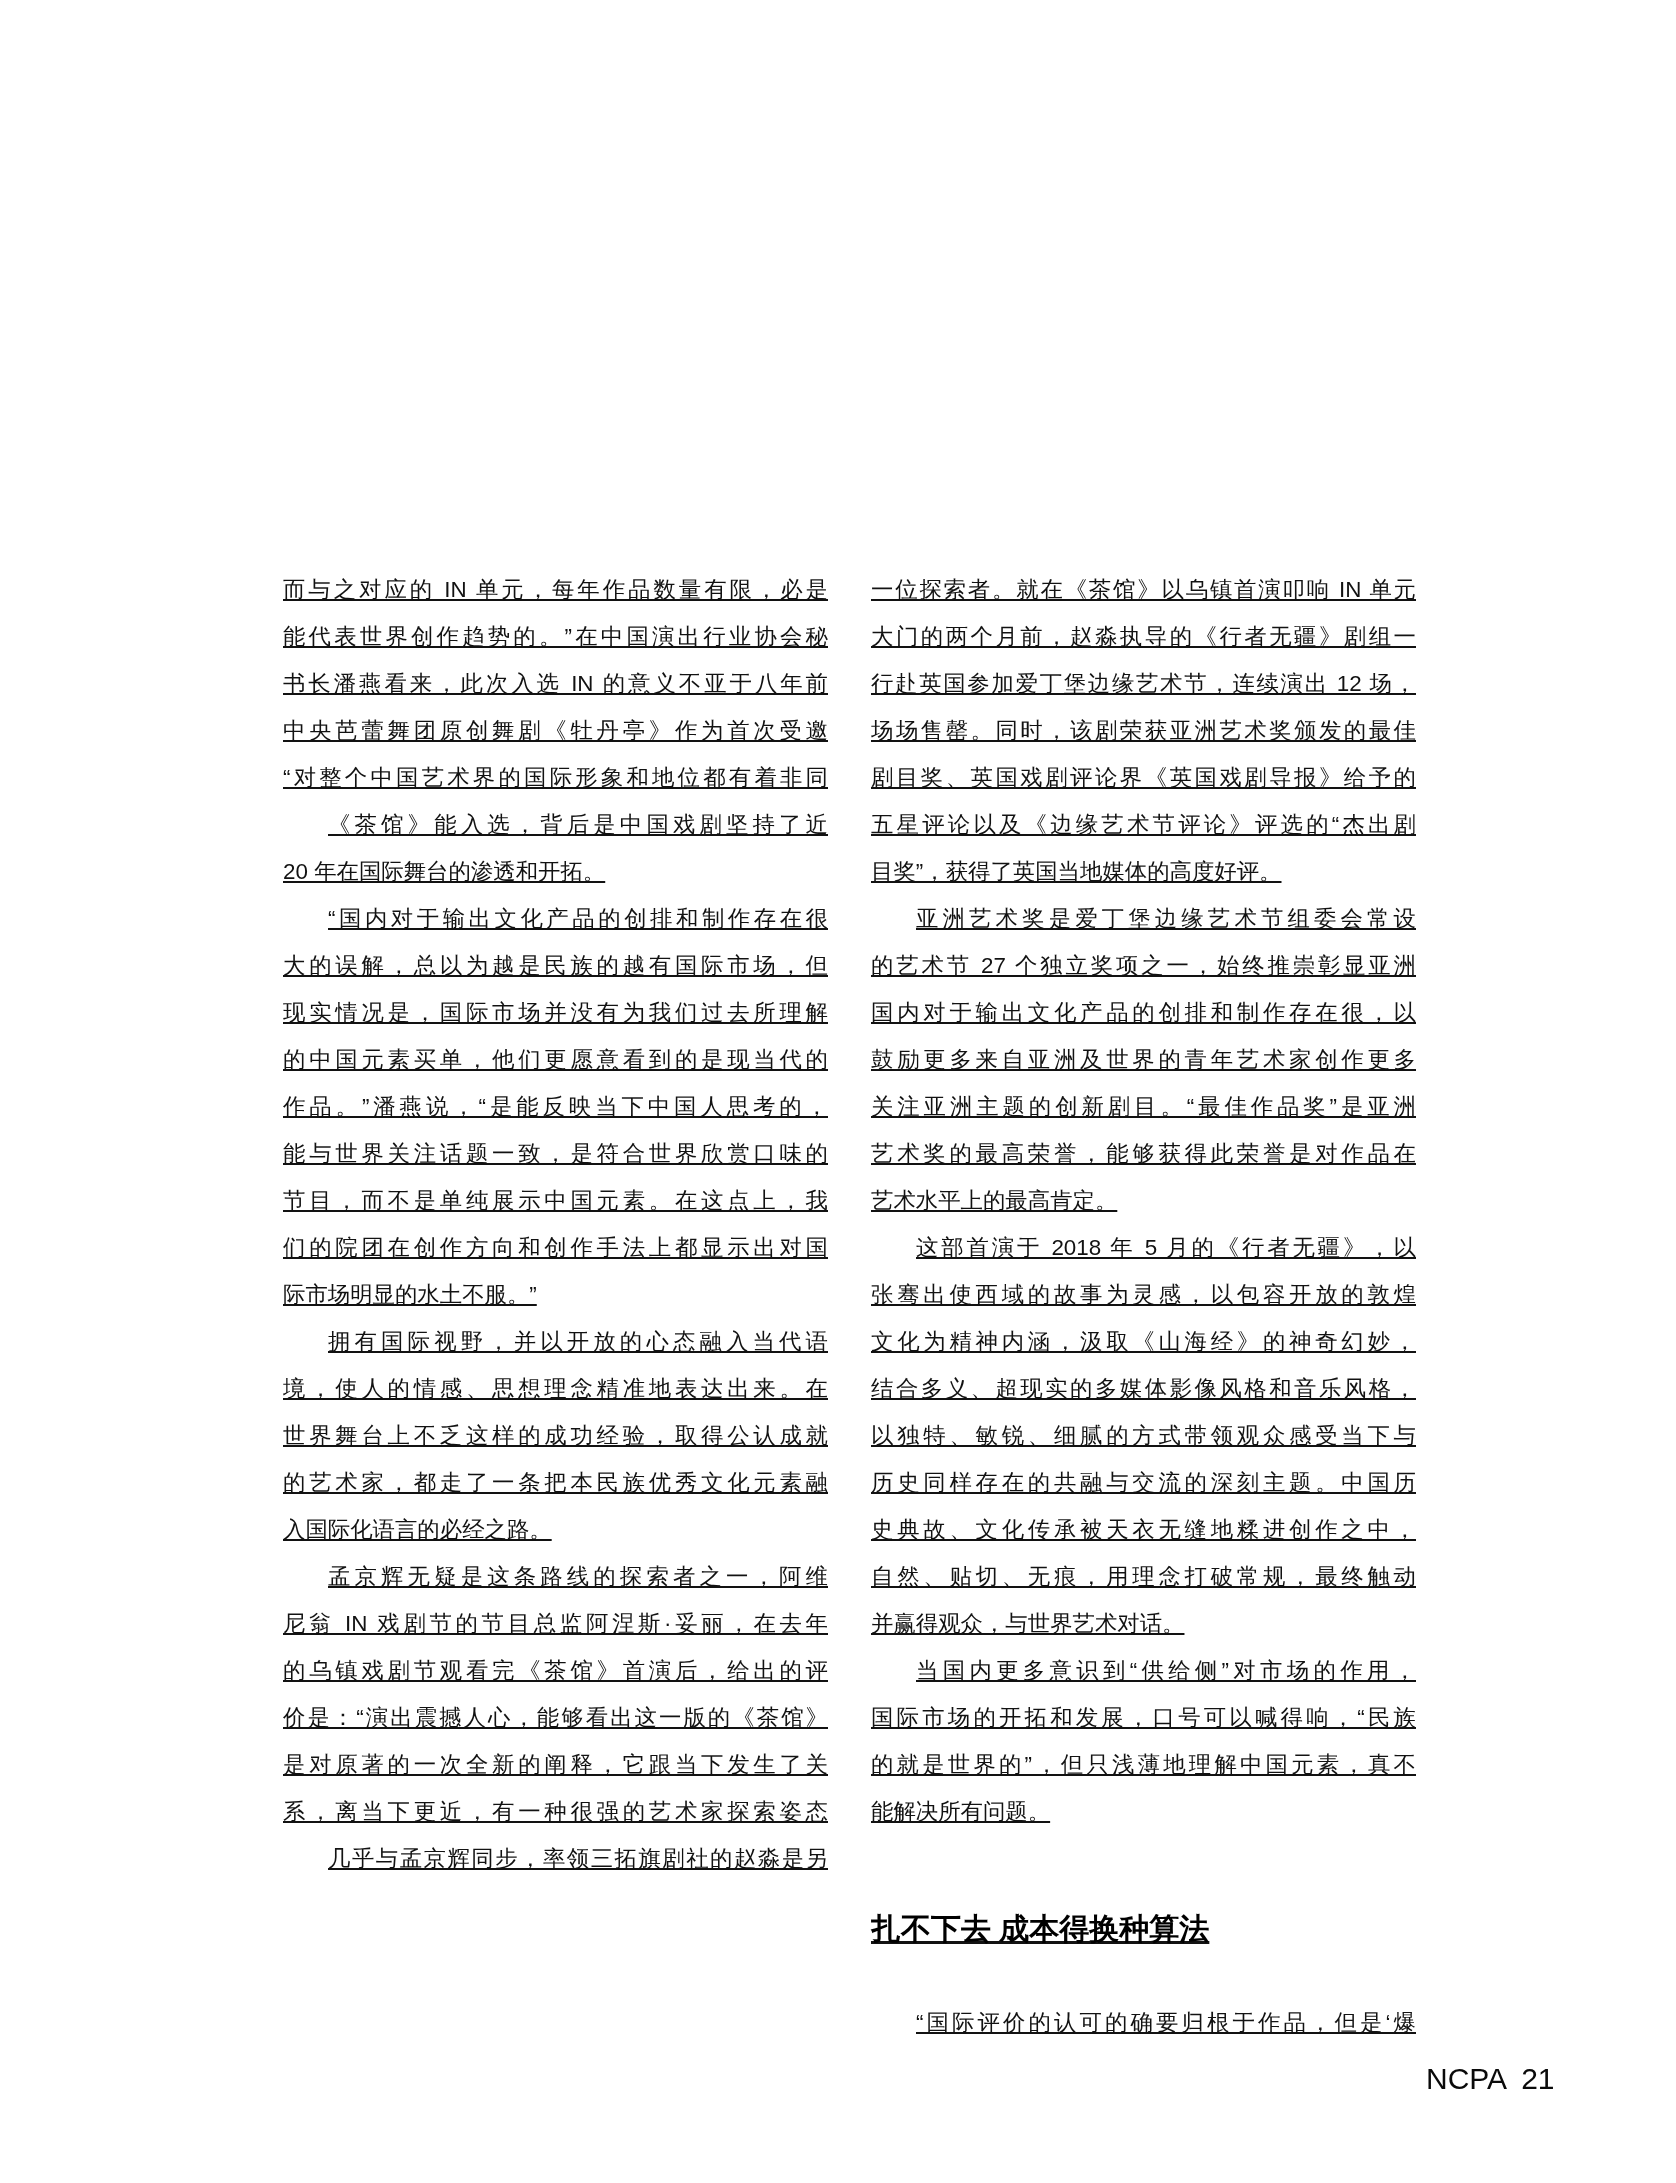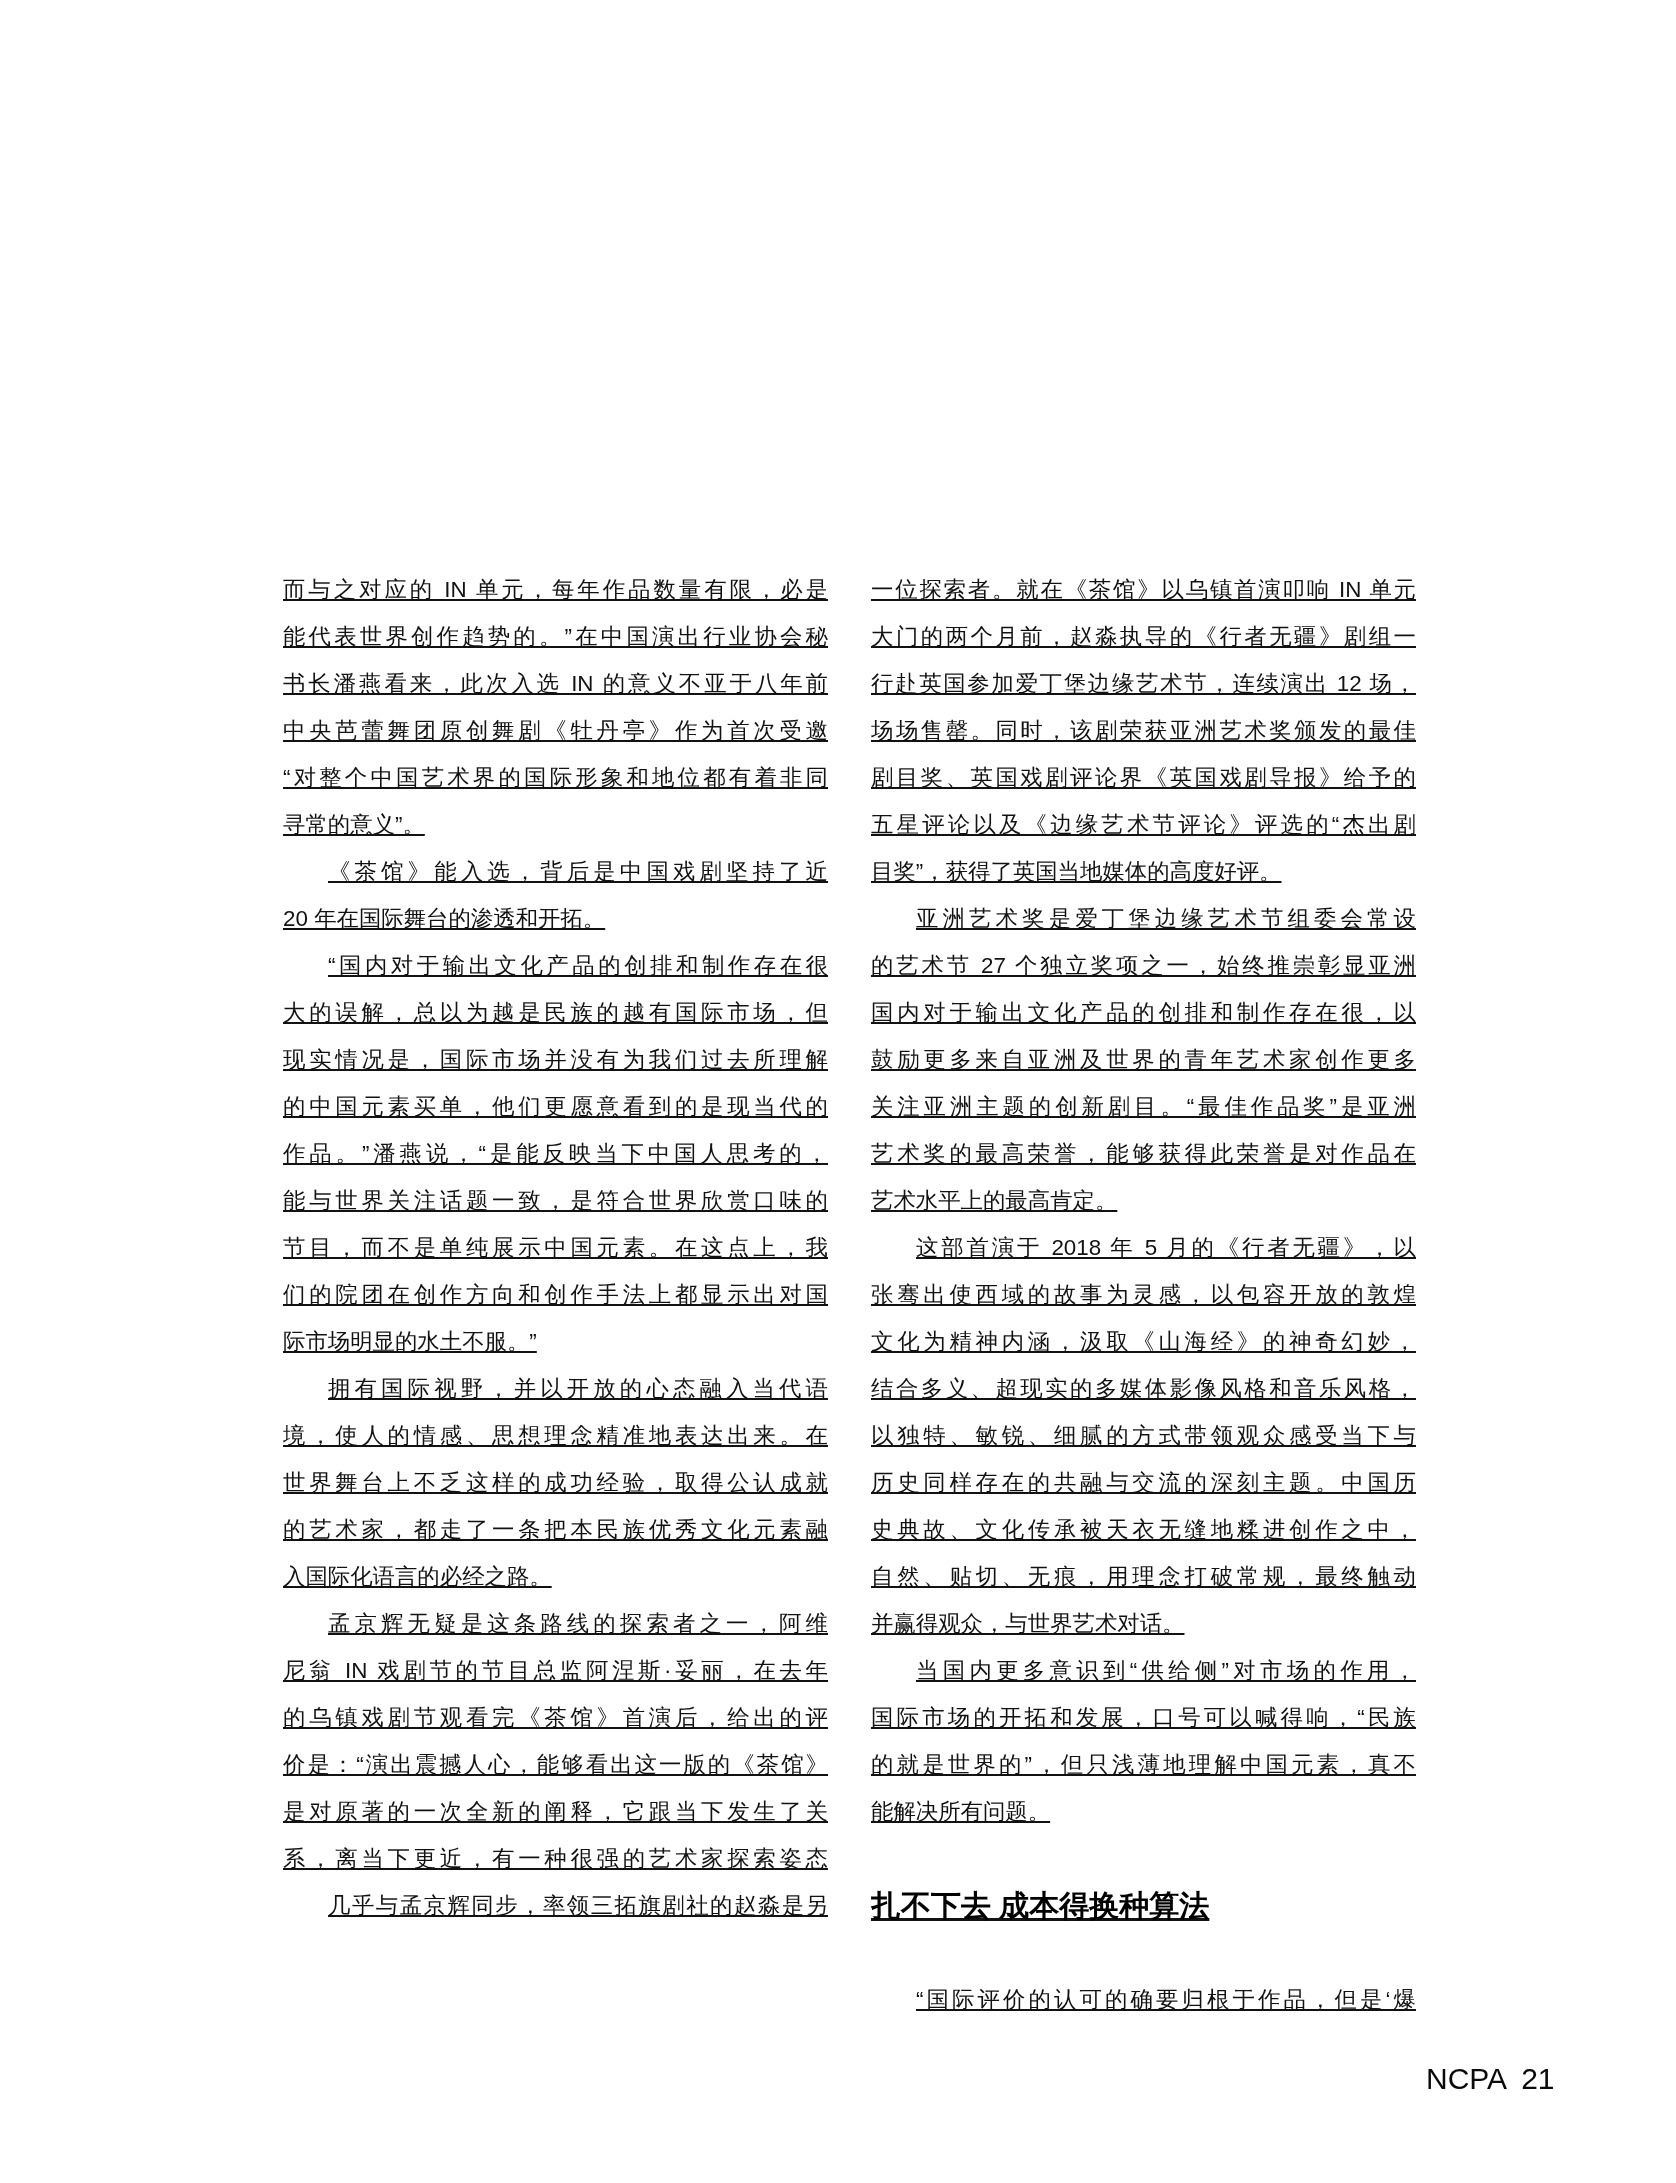--- a/index.html
+++ b/index.html
@@ -37,20 +37,21 @@
   .line.end    { text-align-last: left; }
   .spacer { height: 47px; }
   .heading {
     height: 47px;
     line-height: 47px;
     font-weight: bold;
     font-size: 30px;
     color: #000000;
     text-align: center;
     text-align-last: left;
+    margin-top: 23px;
   }
   .footer {
     position: absolute;
     left: 1426px;
     top: 2062px;
     font-size: 30px;
     line-height: 34px;
     color: #0a0a0a;
     white-space: nowrap;
   }
@@ -60,21 +61,20 @@
 <body>
 
 <div class="page">
 
   <div class="col col-left">
       <div class="line">而与之对应的 IN 单元，每年作品数量有限，必是</div>
       <div class="line">能代表世界创作趋势的。”在中国演出行业协会秘</div>
       <div class="line">书长潘燕看来，此次入选 IN 的意义不亚于八年前</div>
       <div class="line">中央芭蕾舞团原创舞剧《牡丹亭》作为首次受邀</div>
       <div class="line">“对整个中国艺术界的国际形象和地位都有着非同</div>
-      <div class="line end">寻常的意义”。</div>
       <div class="line indent">《茶馆》能入选，背后是中国戏剧坚持了近</div>
       <div class="line end">20 年在国际舞台的渗透和开拓。</div>
       <div class="line indent">“国内对于输出文化产品的创排和制作存在很</div>
       <div class="line">大的误解，总以为越是民族的越有国际市场，但</div>
       <div class="line">现实情况是，国际市场并没有为我们过去所理解</div>
       <div class="line">的中国元素买单，他们更愿意看到的是现当代的</div>
       <div class="line">作品。”潘燕说，“是能反映当下中国人思考的，</div>
       <div class="line">能与世界关注话题一致，是符合世界欣赏口味的</div>
       <div class="line">节目，而不是单纯展示中国元素。在这点上，我</div>
       <div class="line">们的院团在创作方向和创作手法上都显示出对国</div>

